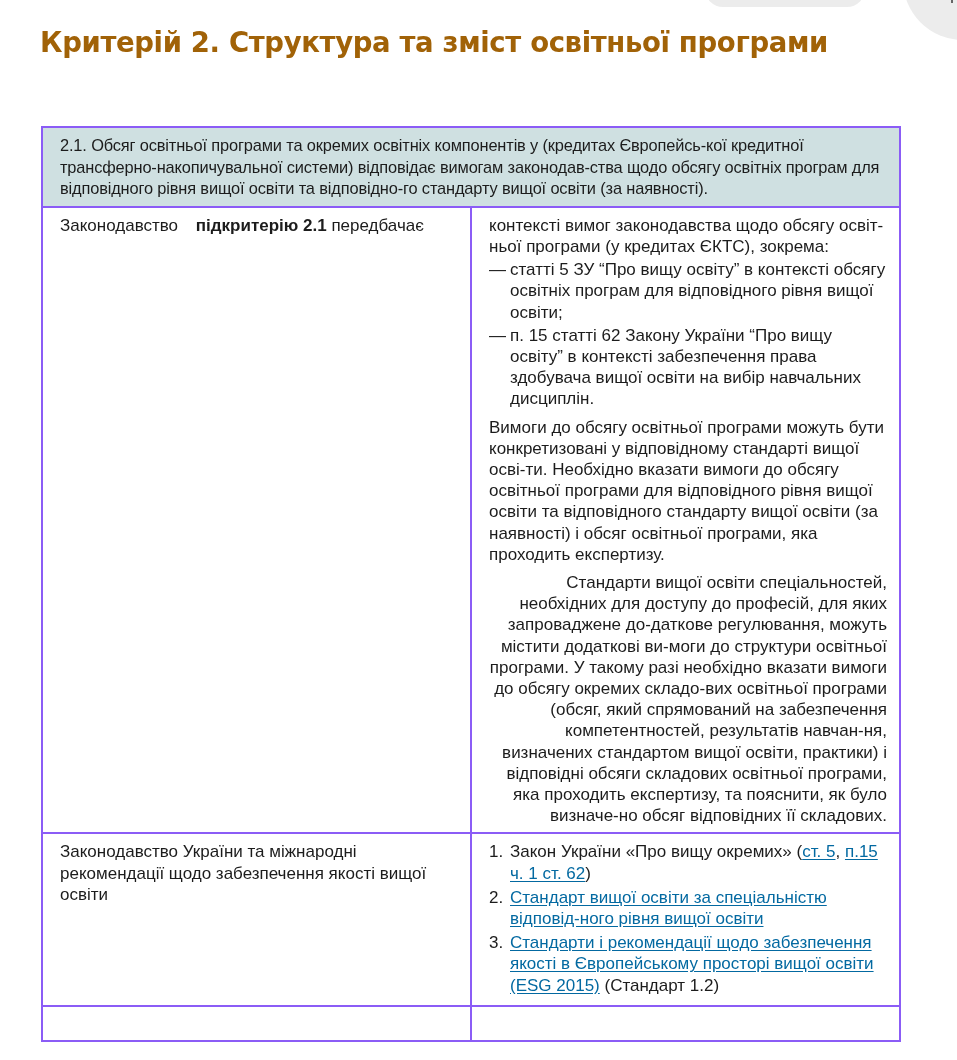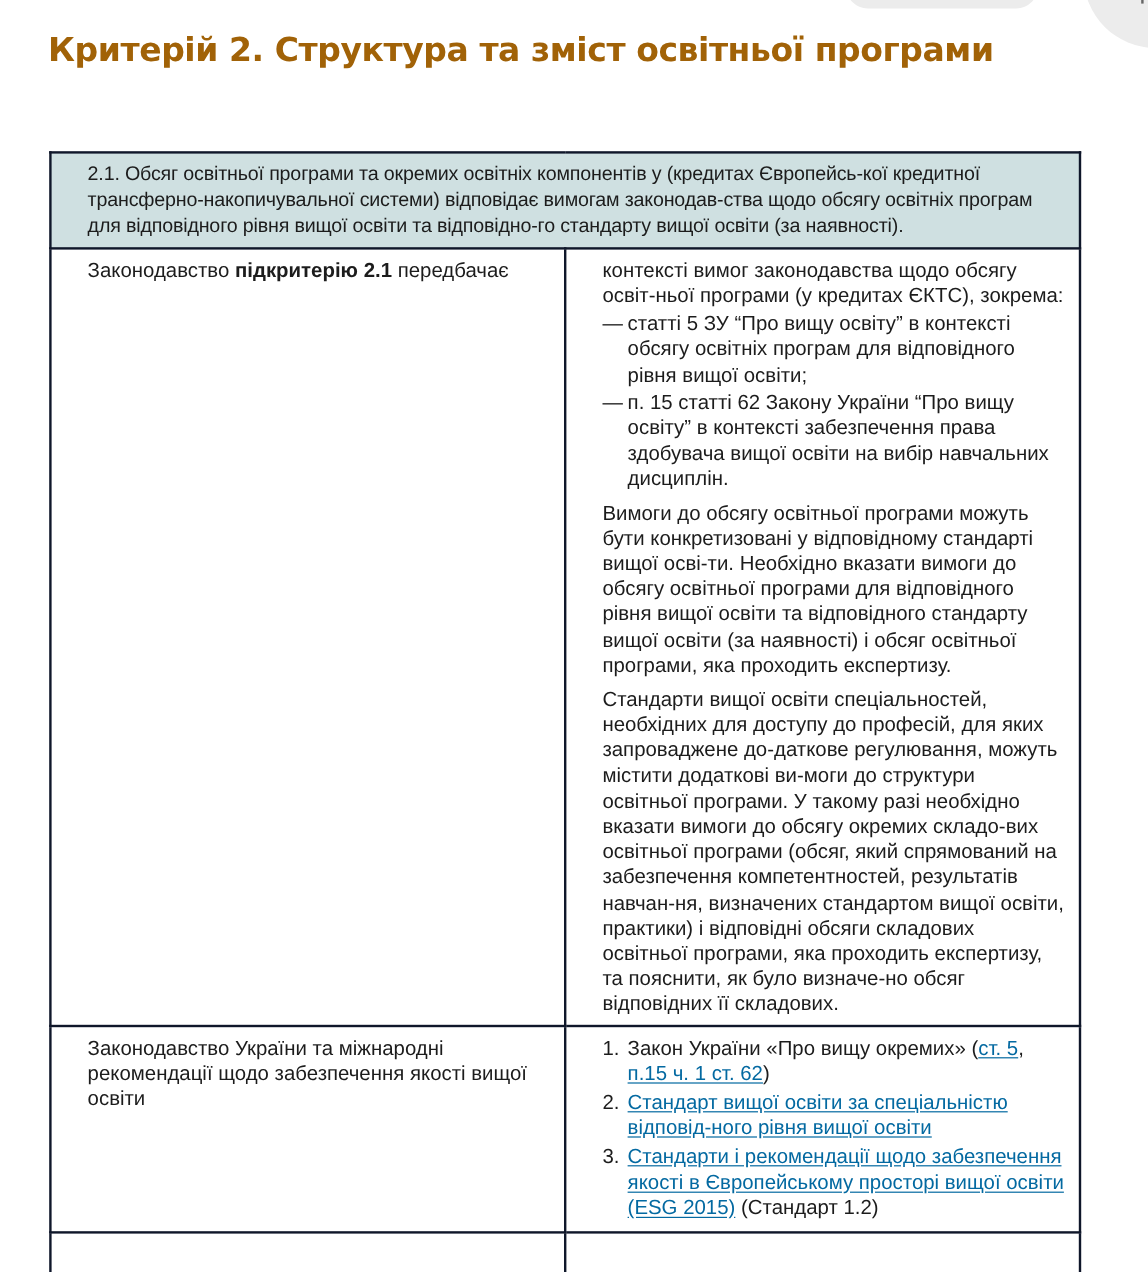--- a/index.html
+++ b/index.html
@@ -25,40 +25,40 @@
     font-family: "DejaVu Sans", sans-serif; font-weight: bold;
     font-size: 27.5px; letter-spacing: -0.35px; color: #a16207;
     white-space: nowrap;
   }
   table.criteria {
     position: absolute; left: 41px; top: 126px;
     width: 860px; border-collapse: collapse; table-layout: fixed;
     font-size: 17px; line-height: 21.2px;
   }
   table.criteria td {
-    border: 2px solid #0f172a; vertical-align: top;
-    padding: 7px 12px 6px 30px;
+    border: 2px solid #8b5cf6; vertical-align: top;
+    padding: 7px 12px 6px 17px;
   }
   td.header-cell {
     background: #cfe0e1; font-family: "Liberation Sans", sans-serif;
     font-size: 16.4px; line-height: 21.6px; letter-spacing: -0.15px;
     padding: 10px 12px 8px 17px;
   }
   td.label-cell { width: 306px; }
   td.body-cell { padding-left: 16px; padding-right: 12px; }
   .para { margin: 0 0 7px 0; }
-  .para:last-child { margin-bottom: 0; }
+  .para:last-child { margin-bottom: 0; text-align: right; }
   .dash-list { list-style: none; margin: 0 0 7px 0; padding: 0; }
   .dash-item { display: flex; margin-bottom: 2px; }
   .dash-mark { width: 21px; flex: none; }
   .num-list { list-style: none; margin: 0; padding: 0; }
   .num-item { display: flex; margin-bottom: 3px; }
   .num-mark { width: 21px; flex: none; }
   a.doc-link { color: #0369a1; text-decoration: underline; text-underline-offset: 2px; }
-  b.bold { font-weight: bold; }
+  b.bold { font-weight: bold; margin-left: 13px; }
   .row-stub td { height: 20px; }
 </style>
 </head>
 <body>
 
 <div class="deco-pill"></div>
 <div class="deco-circle"></div>
 <div class="deco-tick"></div>
 
 <h1 class="page-title">Критерій 2. Структура та зміст освітньої програми</h1>

